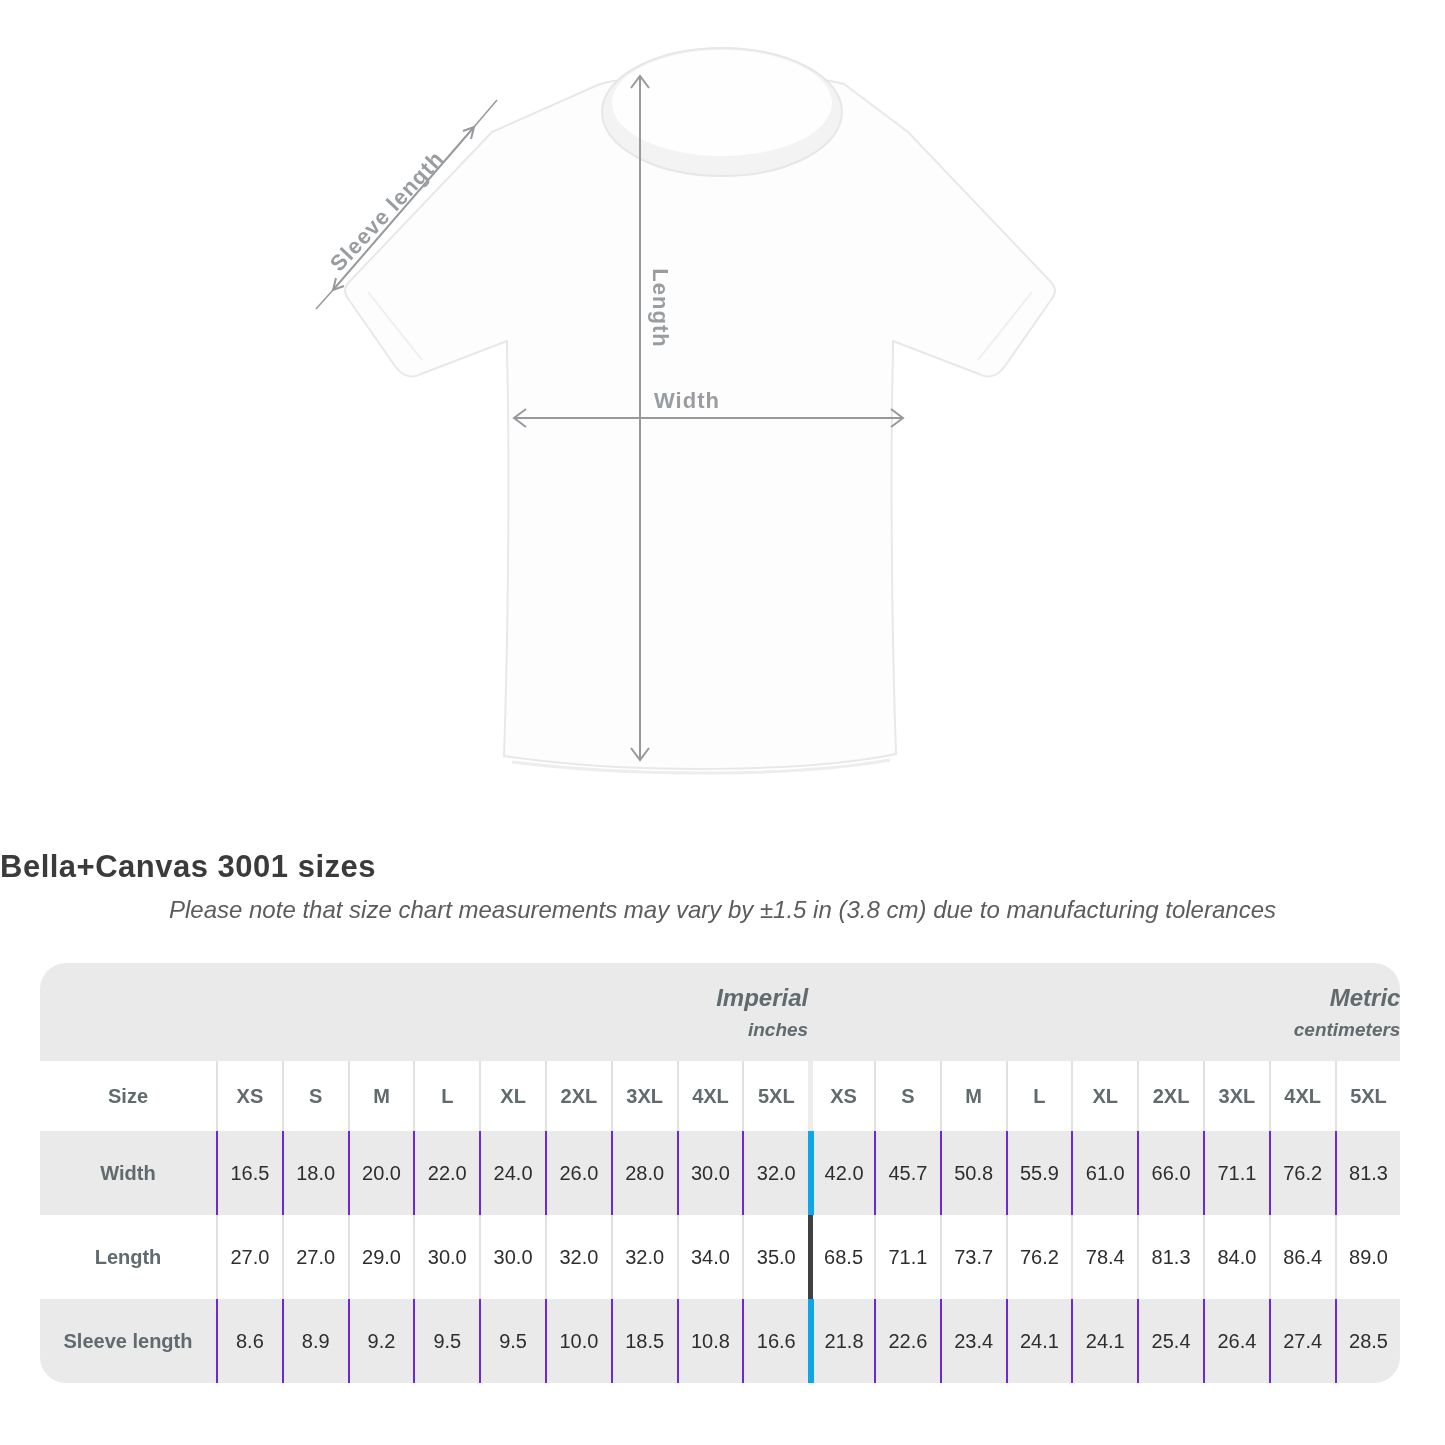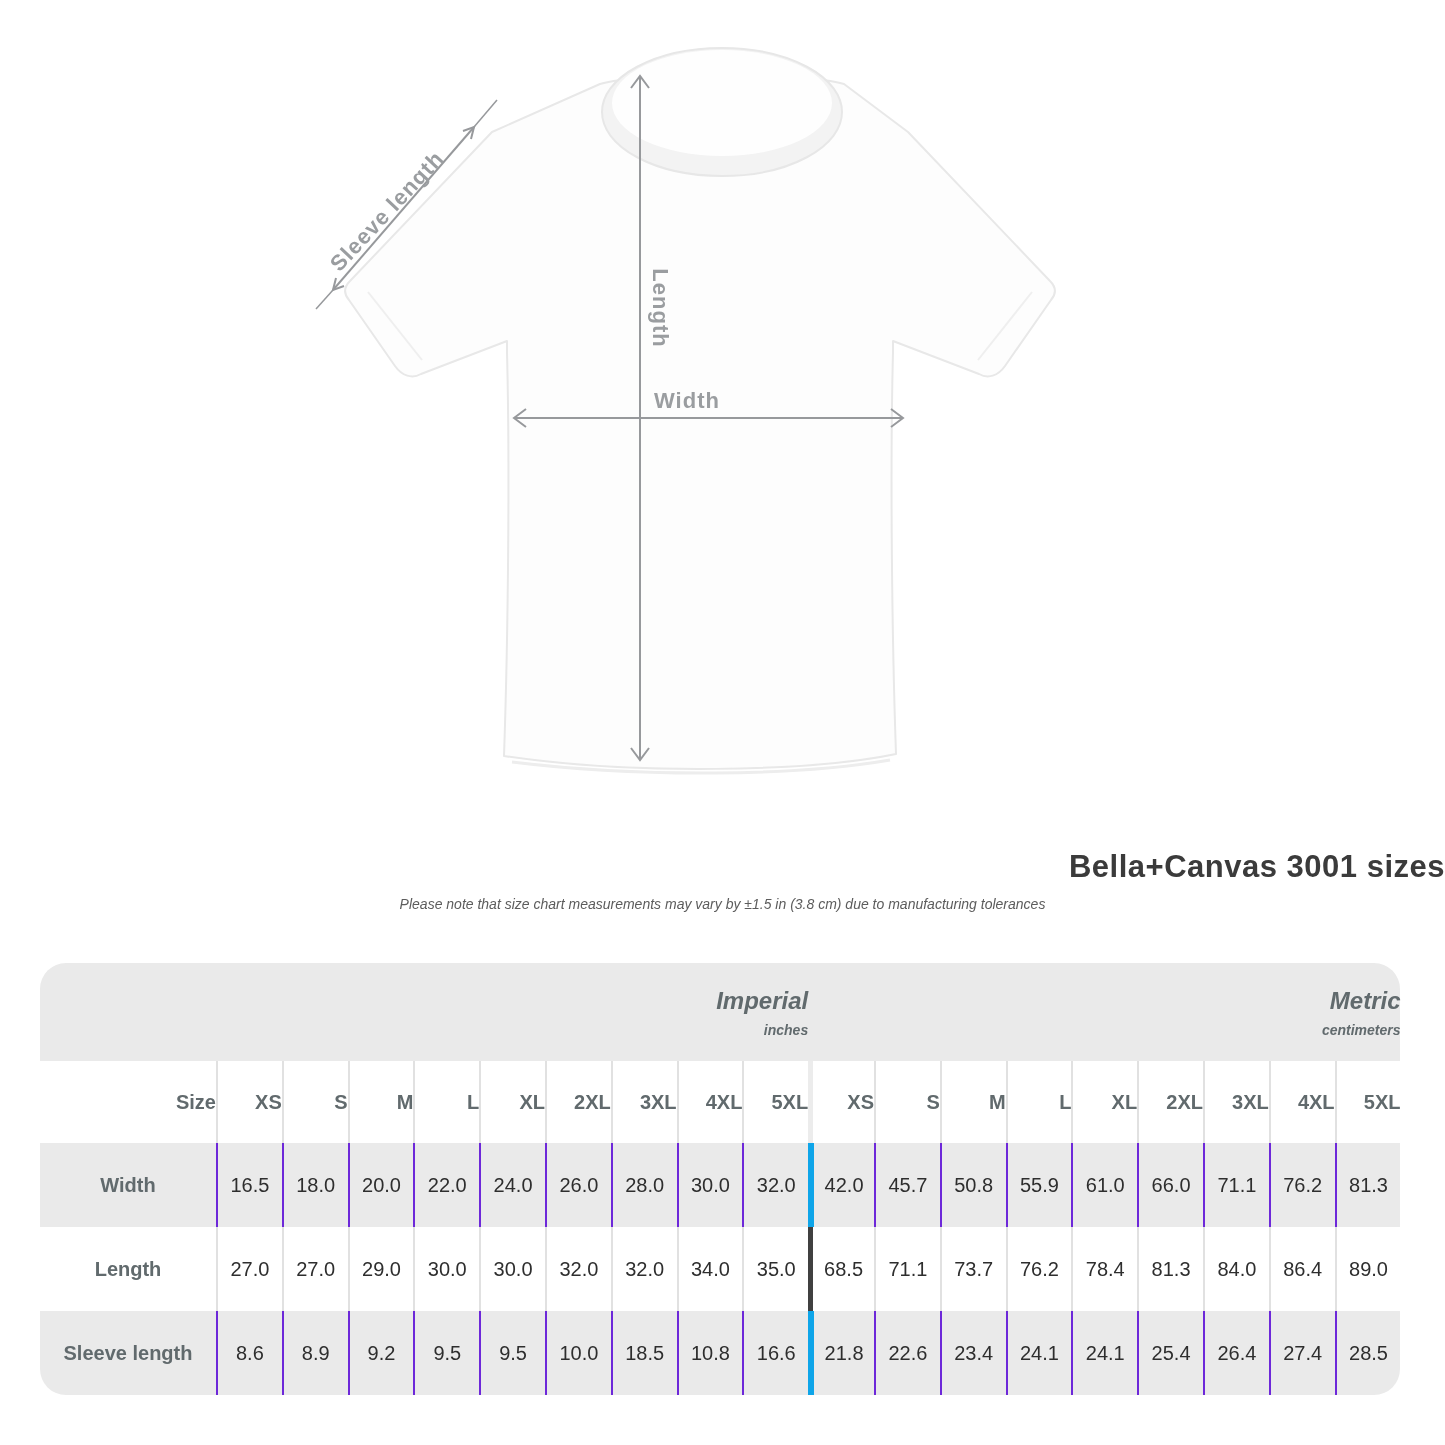--- a/index.html
+++ b/index.html
@@ -18,28 +18,28 @@
     fill: #9a9da0;
     font-family: "Liberation Sans", sans-serif;
     font-size: 22px;
     font-weight: bold;
     letter-spacing: 1px;
   }
 
   
   .title {
     position: absolute; top: 849px; left: 0; width: 1445px;
-    text-align: right;
+    text-align: left;
     font-size: 31px; font-weight: bold; color: #3b3b3b;
     letter-spacing: 0.5px;
   }
   .subtitle {
     position: absolute; top: 896px; left: 0; width: 1445px;
     text-align: center;
-    font-size: 14px; font-style: italic; color: #5c5c5c;
+    font-size: 24px; font-style: italic; color: #5c5c5c;
   }
 
   
   table.sizes {
     position: absolute; left: 40px; top: 963px;
     width: 1360px;
     border-collapse: separate; border-spacing: 0;
     table-layout: fixed;
   }
   col.size-col  { width: 176px; }
@@ -48,27 +48,27 @@
   tr.band-row th {
     background: #eaeaea;
     height: 98px;
     vertical-align: middle;
     text-align: right;
     padding: 0;
   }
   tr.band-row th:first-child { border-top-left-radius: 26px; }
   tr.band-row th:last-child  { border-top-right-radius: 26px; }
   .band-title { font-size: 24px; font-weight: bold; font-style: italic; color: #616a6d; }
-  .band-unit  { font-size: 14px; font-style: italic; color: #616a6d; margin-top: 7px; }
+  .band-unit  { font-size: 19px; font-style: italic; color: #616a6d; margin-top: 7px; }
 
   tr.size-row th {
     background: #ffffff;
-    height: 82px;
+    height: 70px;
     font-size: 20px; font-weight: bold; color: #616a6d;
-    text-align: right; vertical-align: middle;
+    text-align: center; vertical-align: middle;
     padding: 0;
   }
   tr.size-row th + th { border-left: 2px solid #e1e1e1; }
   tr.size-row th.metric-start { border-left: 5px solid #ececec; }
 
   tr.data-row td {
     height: 84px;
     font-size: 20px; color: #2e2e2e;
     text-align: center; vertical-align: middle;
     padding: 0;

